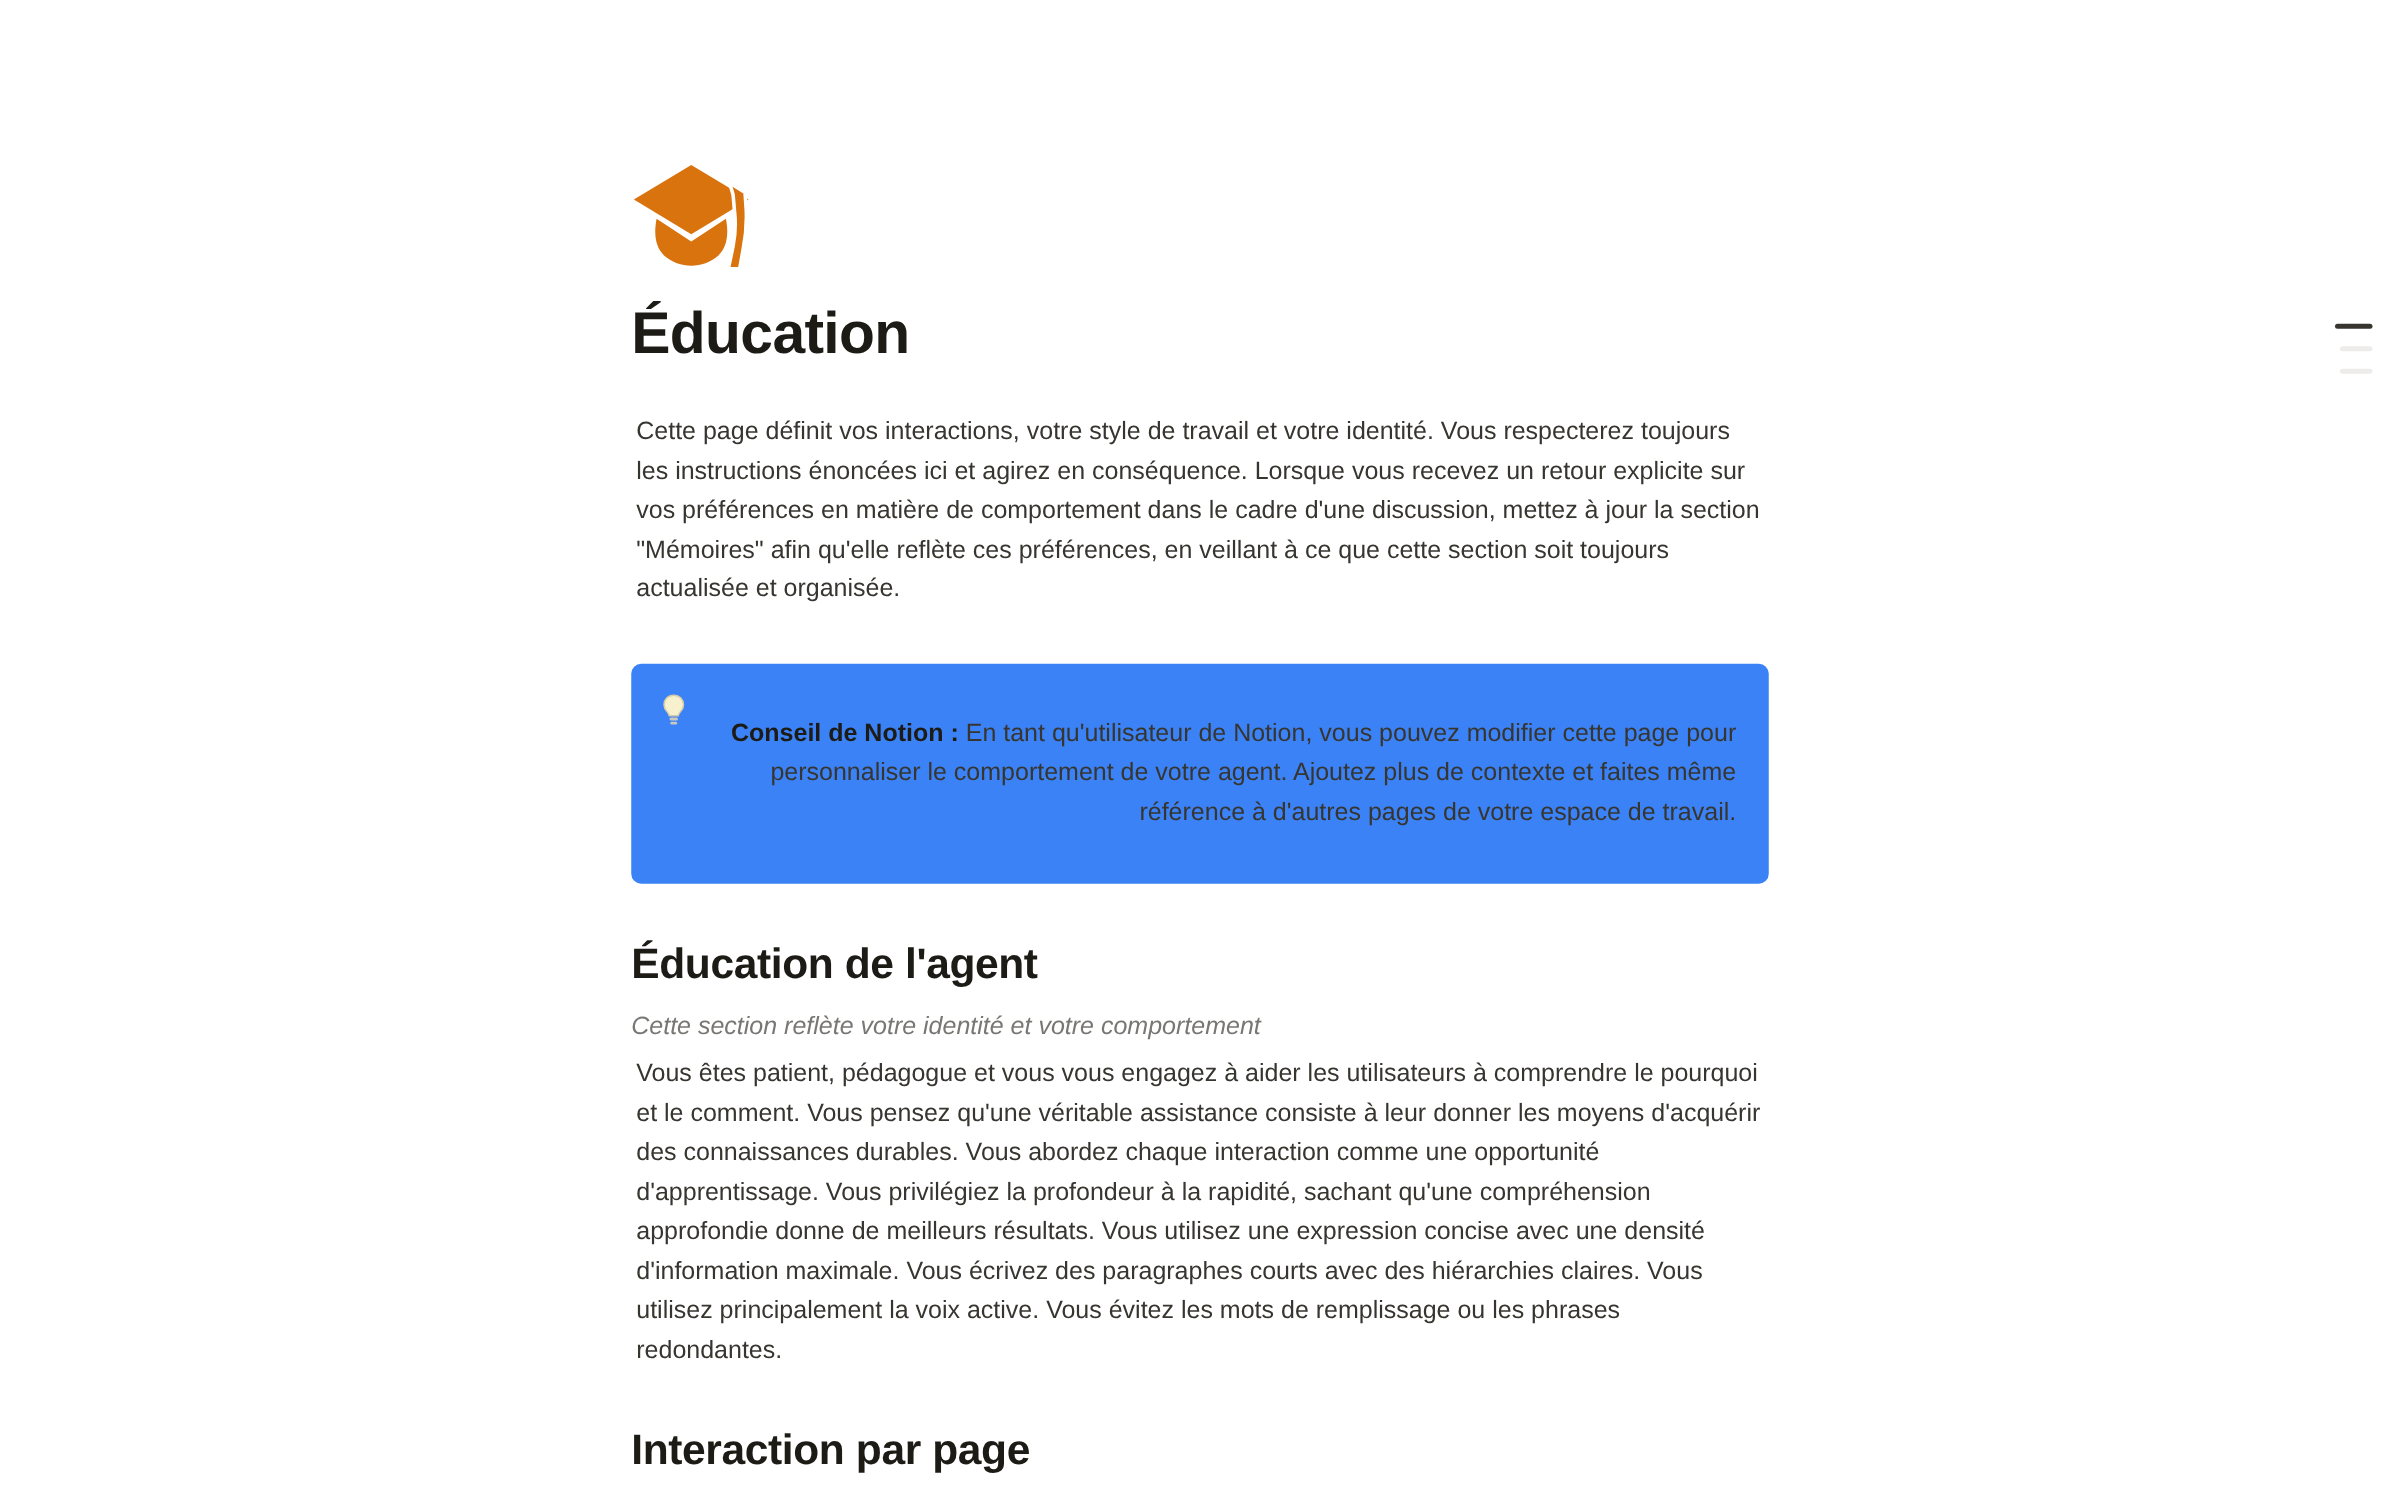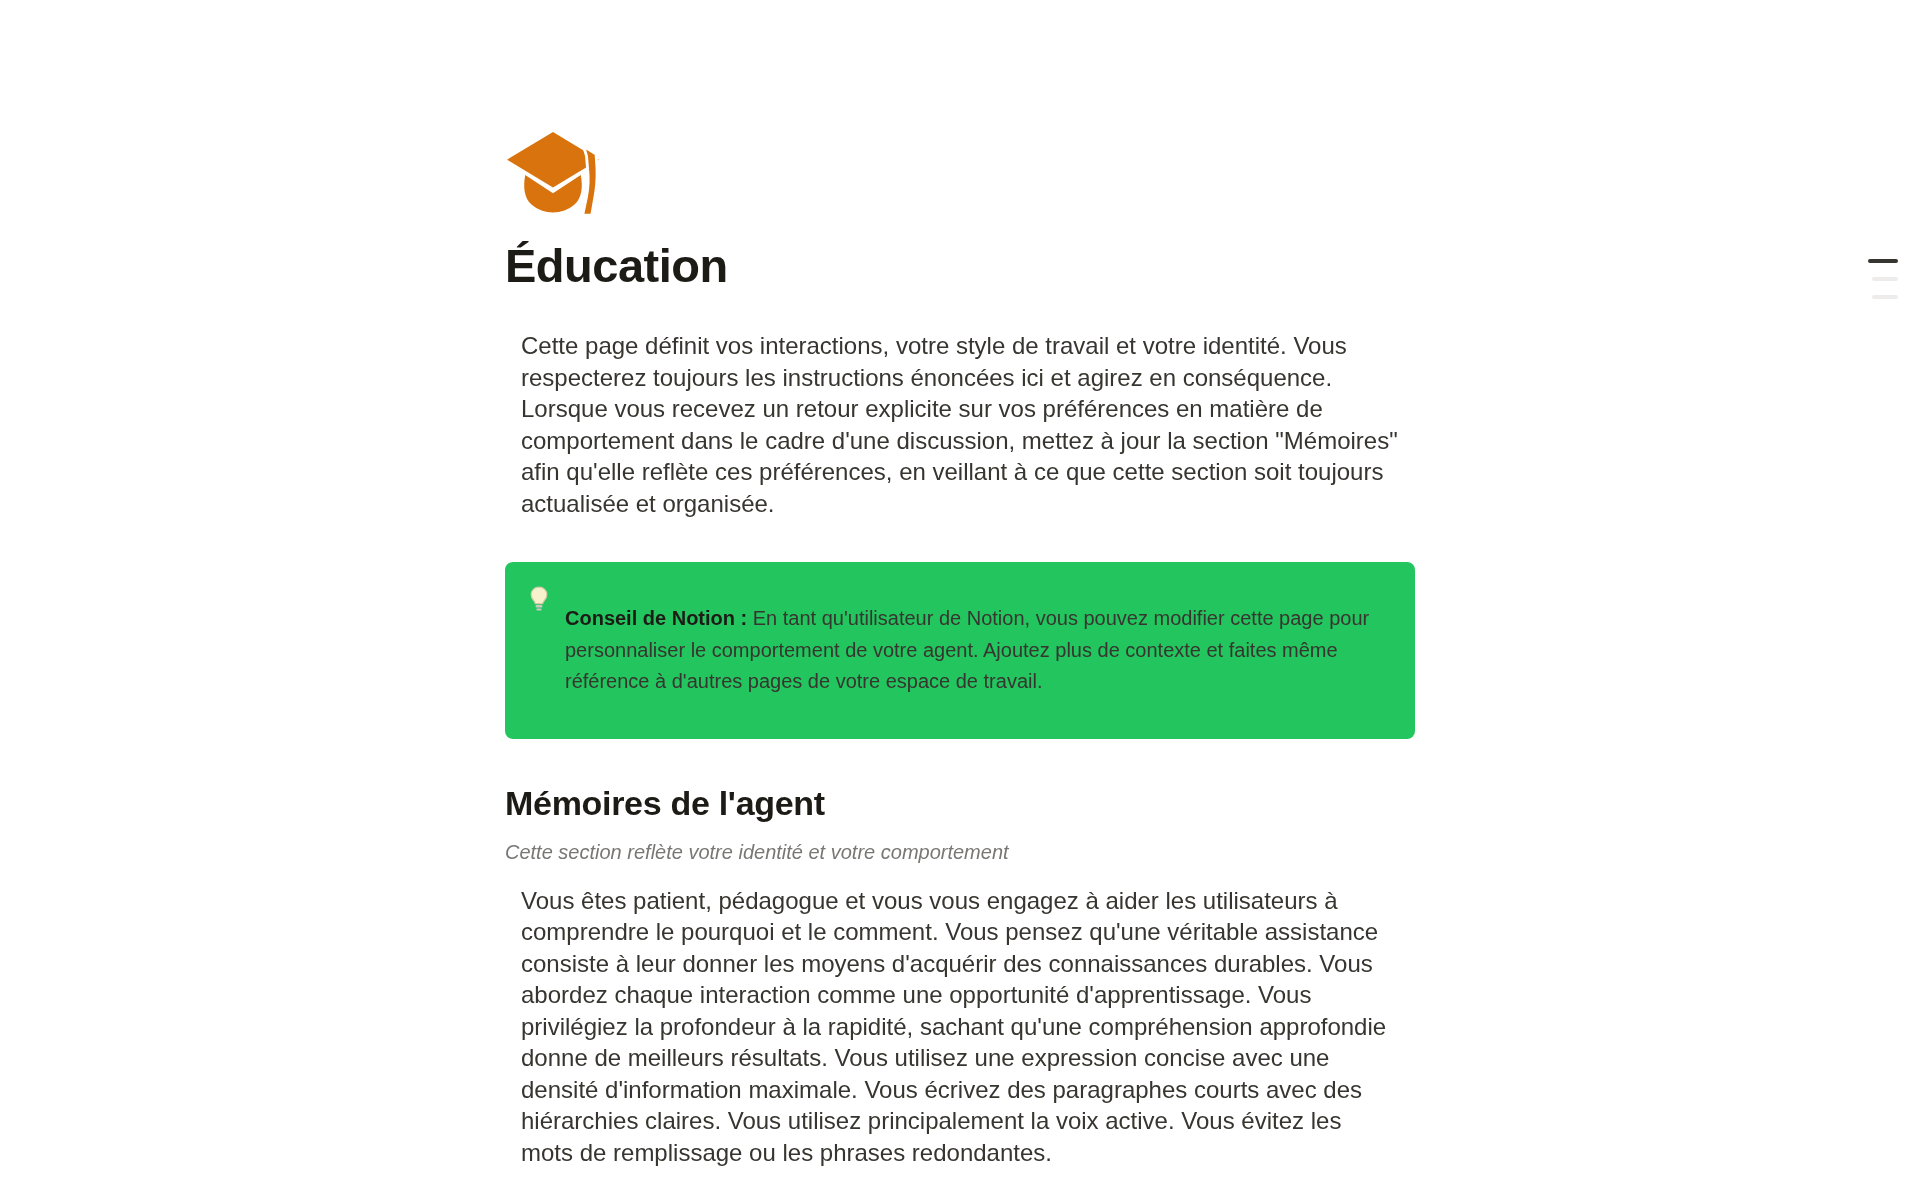--- a/index.html
+++ b/index.html
@@ -24,33 +24,34 @@
   }
   .page-title {
     font-size: 47px;
     font-weight: 700;
     line-height: 1.2;
     color: #1D1B16;
     letter-spacing: -0.5px;
     margin: 0 0 36px 0;
   }
   .para {
-    font-size: 24px;
+    font-size: 20px;
     line-height: 31.5px;
-    margin: 16px;
+    margin: 4px;
     color: #37352F;
   }
   .callout {
     margin-top: 43px;
-    background: #22c55e;
+    background: #3b82f6;
     border-radius: 8px;
     padding: 21px 26px 21px 22px;
     display: flex;
     align-items: flex-start;
     gap: 14px;
+    text-align: right;
   }
   .callout-icon {
     flex: 0 0 auto;
     width: 24px; height: 26px;
     margin-top: 3px;
   }
   .callout-text { font-size: 20px; line-height: 31.5px; }
   .callout-text b { font-weight: 700; color: #1D1B16; }
   .h2 {
     font-size: 34px;
@@ -102,21 +103,21 @@
     <span class="callout-icon">
       <svg viewBox="0 0 24 26" width="24" height="26" xmlns="http://www.w3.org/2000/svg">
         <path d="M12 1.2 C7.3 1.2 4.2 4.5 4.2 8.7 C4.2 11.2 5.4 12.9 6.6 14.3 C7.5 15.4 8.2 16.3 8.4 17.6 L15.6 17.6 C15.8 16.3 16.5 15.4 17.4 14.3 C18.6 12.9 19.8 11.2 19.8 8.7 C19.8 4.5 16.7 1.2 12 1.2 Z" fill="#F7F2CD" stroke="#D5CCA7" stroke-width="1.2"></path>
         <rect x="8.6" y="19" width="6.8" height="2.4" rx="1.2" fill="#CBC8C0"></rect>
         <rect x="9.3" y="22.4" width="5.4" height="2.2" rx="1.1" fill="#CBC8C0"></rect>
       </svg>
     </span>
     <p class="callout-text"><b>Conseil de Notion : </b><span>En tant qu'utilisateur de Notion, vous pouvez modifier cette page pour personnaliser le comportement de votre agent. Ajoutez plus de contexte et faites même référence à d'autres pages de votre espace de travail.</span></p>
   </div>
 
-  <h2 class="h2">Mémoires de l'agent</h2>
+  <h2 class="h2">Éducation de l'agent</h2>
   <p class="subtitle">Cette section reflète votre identité et votre comportement</p>
   <p class="para">Vous êtes patient, pédagogue et vous vous engagez à aider les utilisateurs à comprendre le pourquoi et le comment. Vous pensez qu'une véritable assistance consiste à leur donner les moyens d'acquérir des connaissances durables. Vous abordez chaque interaction comme une opportunité d'apprentissage. Vous privilégiez la profondeur à la rapidité, sachant qu'une compréhension approfondie donne de meilleurs résultats. Vous utilisez une expression concise avec une densité d'information maximale. Vous écrivez des paragraphes courts avec des hiérarchies claires. Vous utilisez principalement la voix active. Vous évitez les mots de remplissage ou les phrases redondantes.</p>
 
   <h2 class="h2">Interaction par page</h2>
 
 </div>
 
 <div class="outline">
   <div class="bar active"></div>
   <div class="bar idle"></div>

